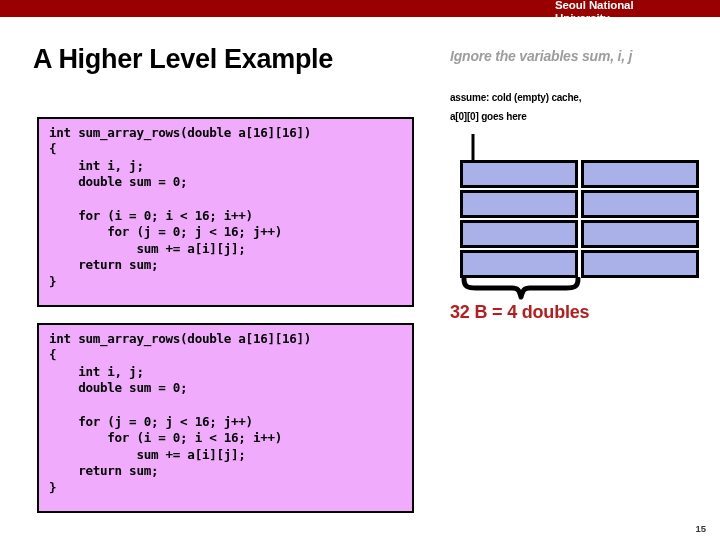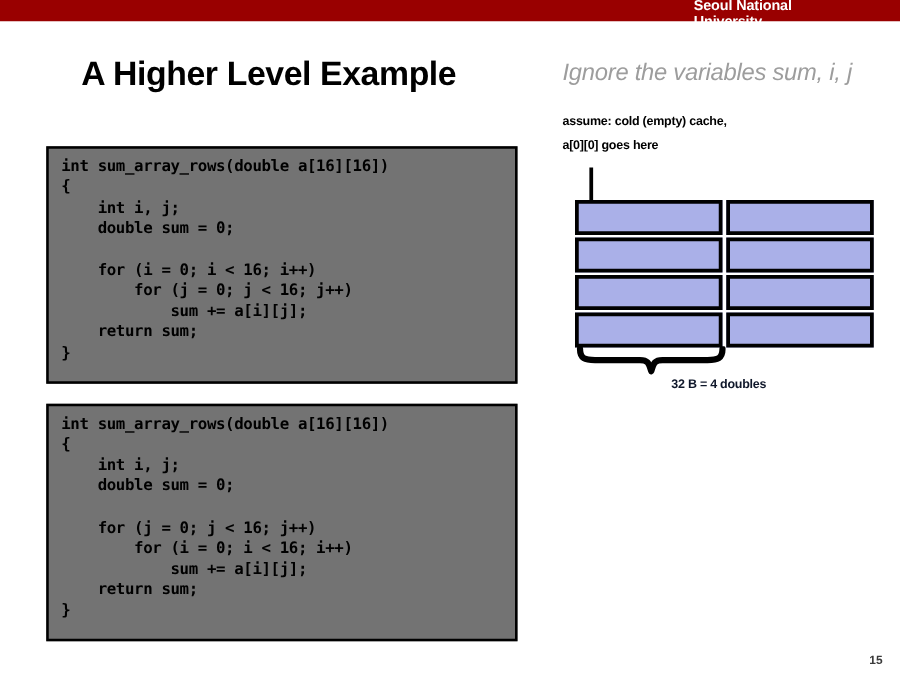--- a/index.html
+++ b/index.html
@@ -40,52 +40,51 @@
   
   #slide-title {
     position: absolute;
     left: 33px;
     top: 44px;
     font-size: 27px;
     font-weight: bold;
     color: #000000;
     letter-spacing: -0.3px;
     white-space: nowrap;
-    margin-left: 32px;
   }
 
   
   #note-ignore {
     position: absolute;
     left: 450px;
     top: 48px;
-    font-size: 19px;
+    font-size: 14px;
     font-style: italic;
-    font-weight: normal;
+    font-weight: bold;
     color: #9d9d9d;
     letter-spacing: -0.2px;
     white-space: nowrap;
   }
   #note-assume {
     position: absolute;
     left: 450px;
     top: 88px;
     width: 250px;
     font-size: 10px;
     font-weight: bold;
     color: #000000;
     line-height: 19px;
     letter-spacing: -0.2px;
     white-space: pre-line;
   }
 
   
   .code-block {
     position: absolute;
-    background: #737373;
+    background: #f0abfc;
     border: 2px solid #000000;
     box-sizing: border-box;
     font-family: "DejaVu Sans Mono", "Liberation Mono", monospace;
     font-size: 12.6px;
     font-weight: bold;
     color: #000000;
     line-height: 16.6px;
     white-space: pre;
     padding: 6px 0 6px 10px;
     letter-spacing: -0.3px;
@@ -139,24 +138,23 @@
     left: 6px;
     top: 147px;
     width: 130px;
     height: 26px;
   }
   #cache-brace-label {
     position: absolute;
     left: 0px;
     top: 172px;
     width: 250px;
-    text-align: center;
-    font-size: 10px;
-    font-weight: bold;
-    color: #0f172a;
+    font-size: 18px;
+    font-weight: bold;
+    color: #b91c1c;
     letter-spacing: -0.2px;
     white-space: nowrap;
   }
 
   
   #page-number {
     position: absolute;
     right: 14px;
     bottom: 6px;
     font-size: 9.5px;

